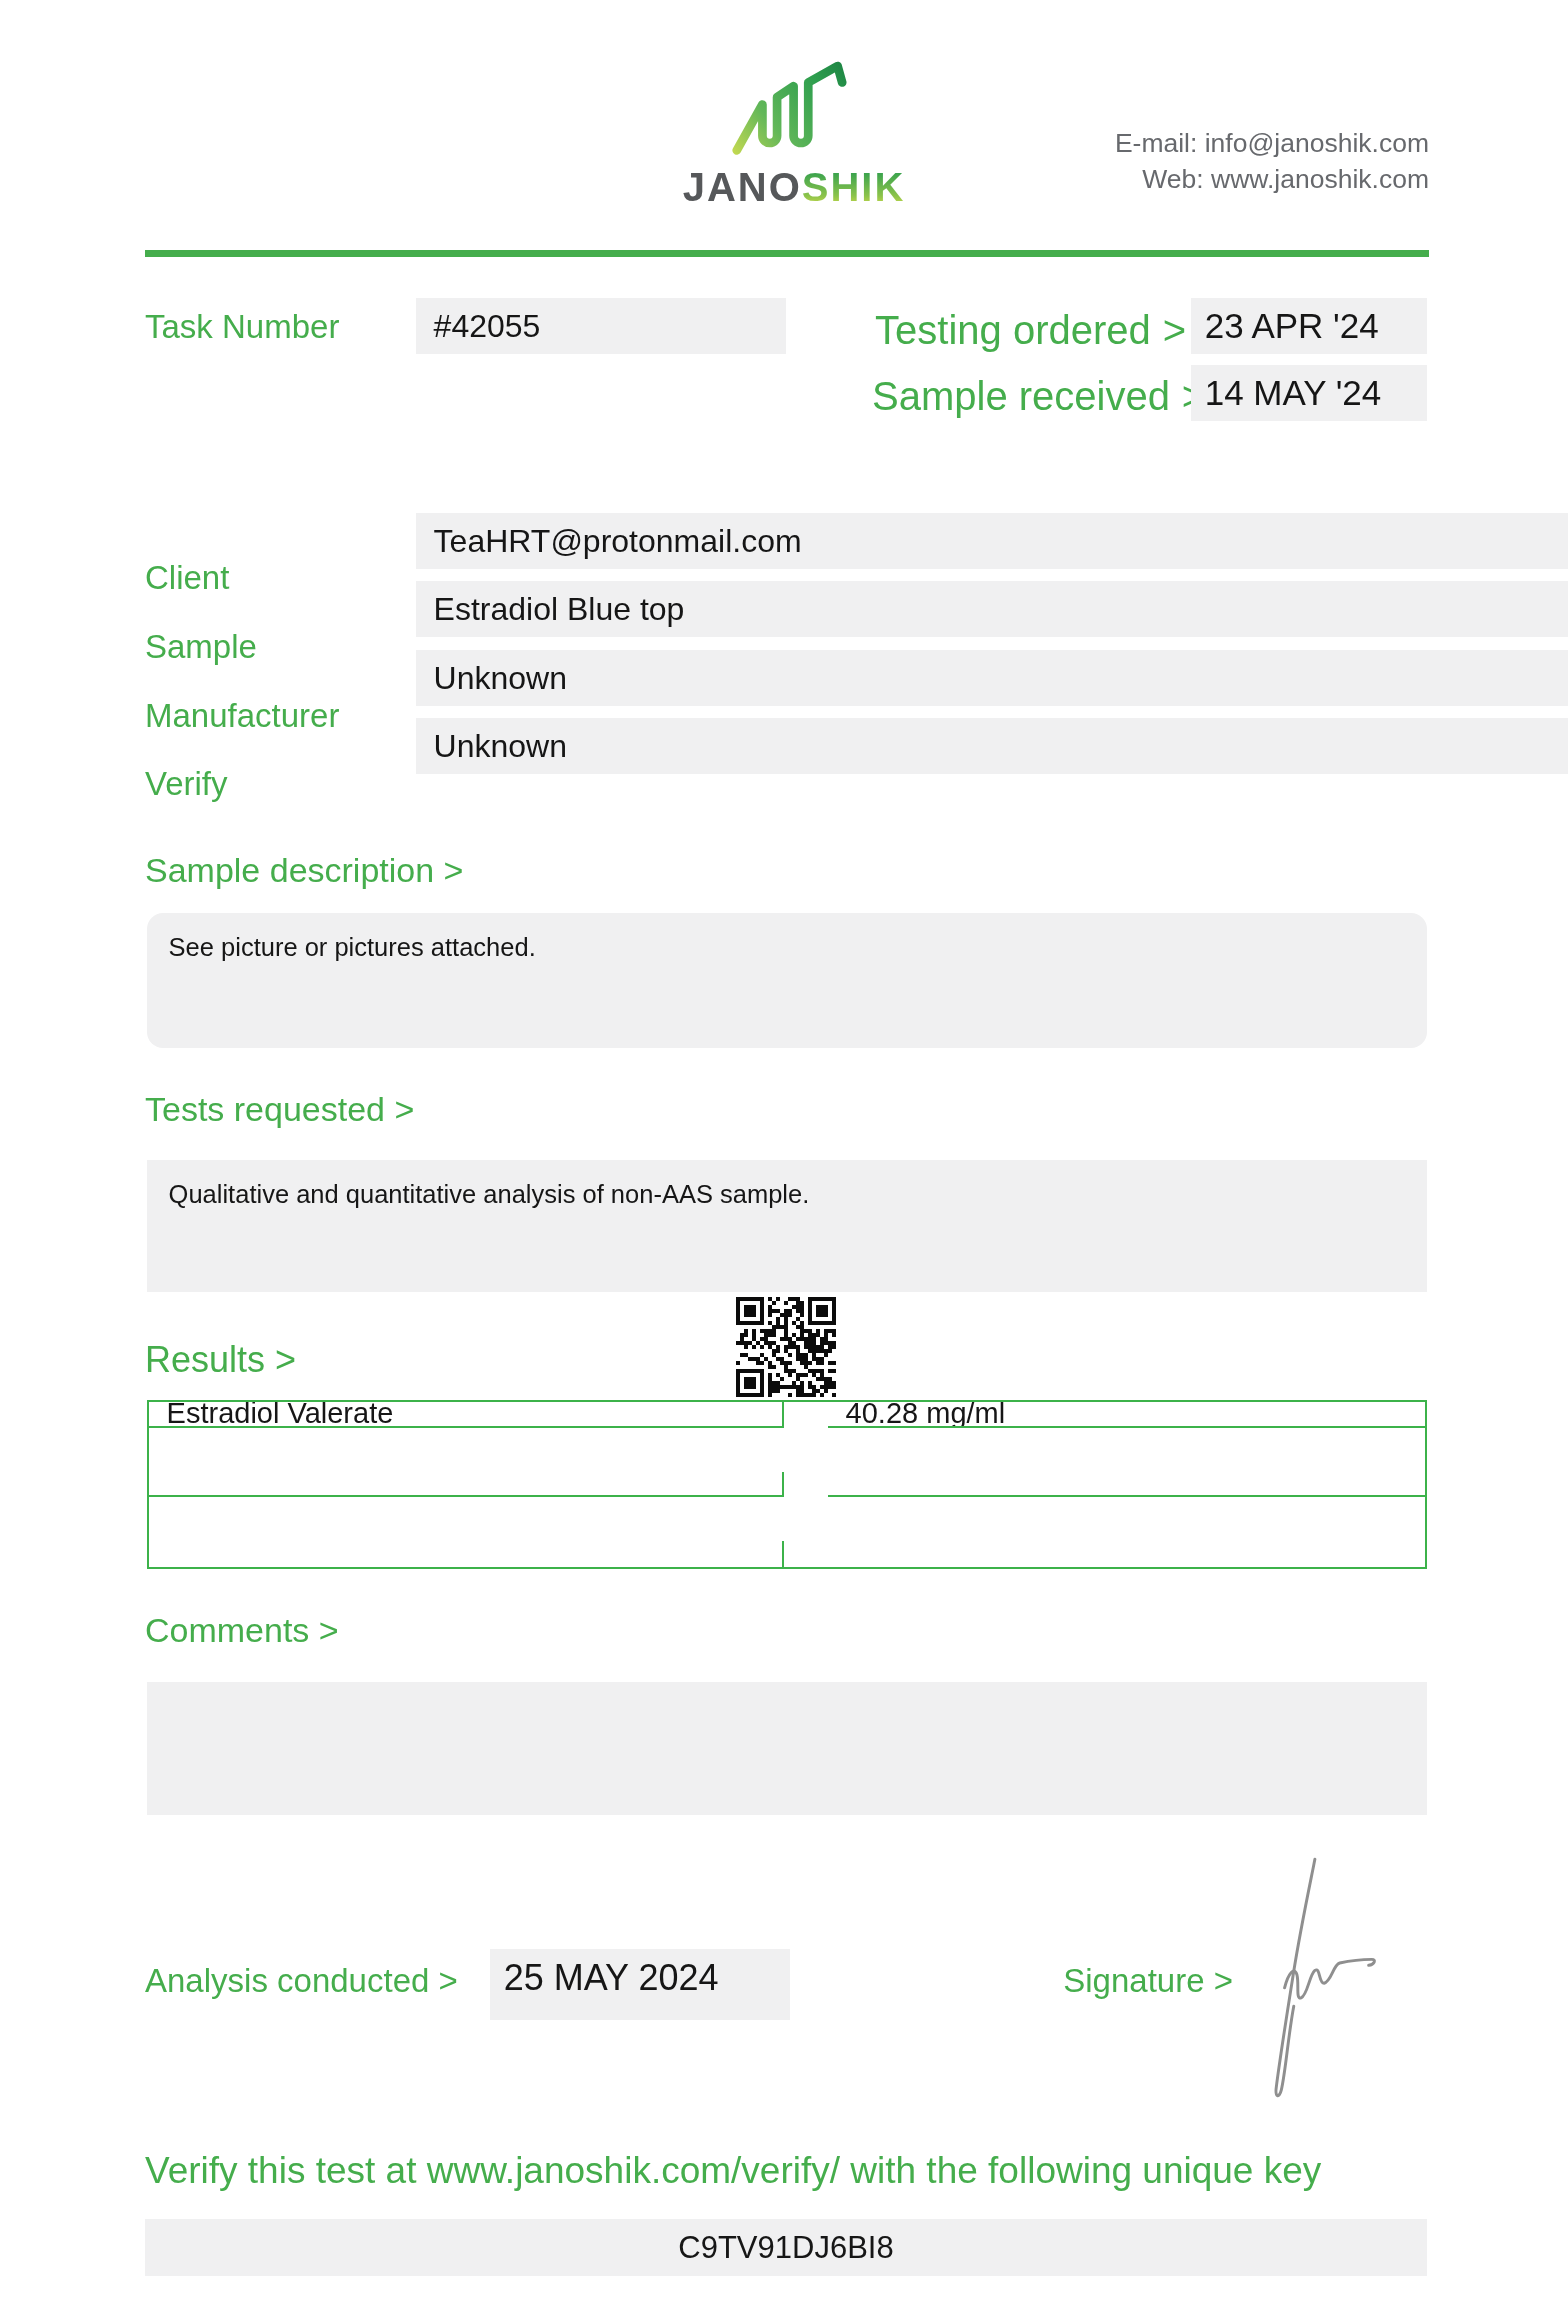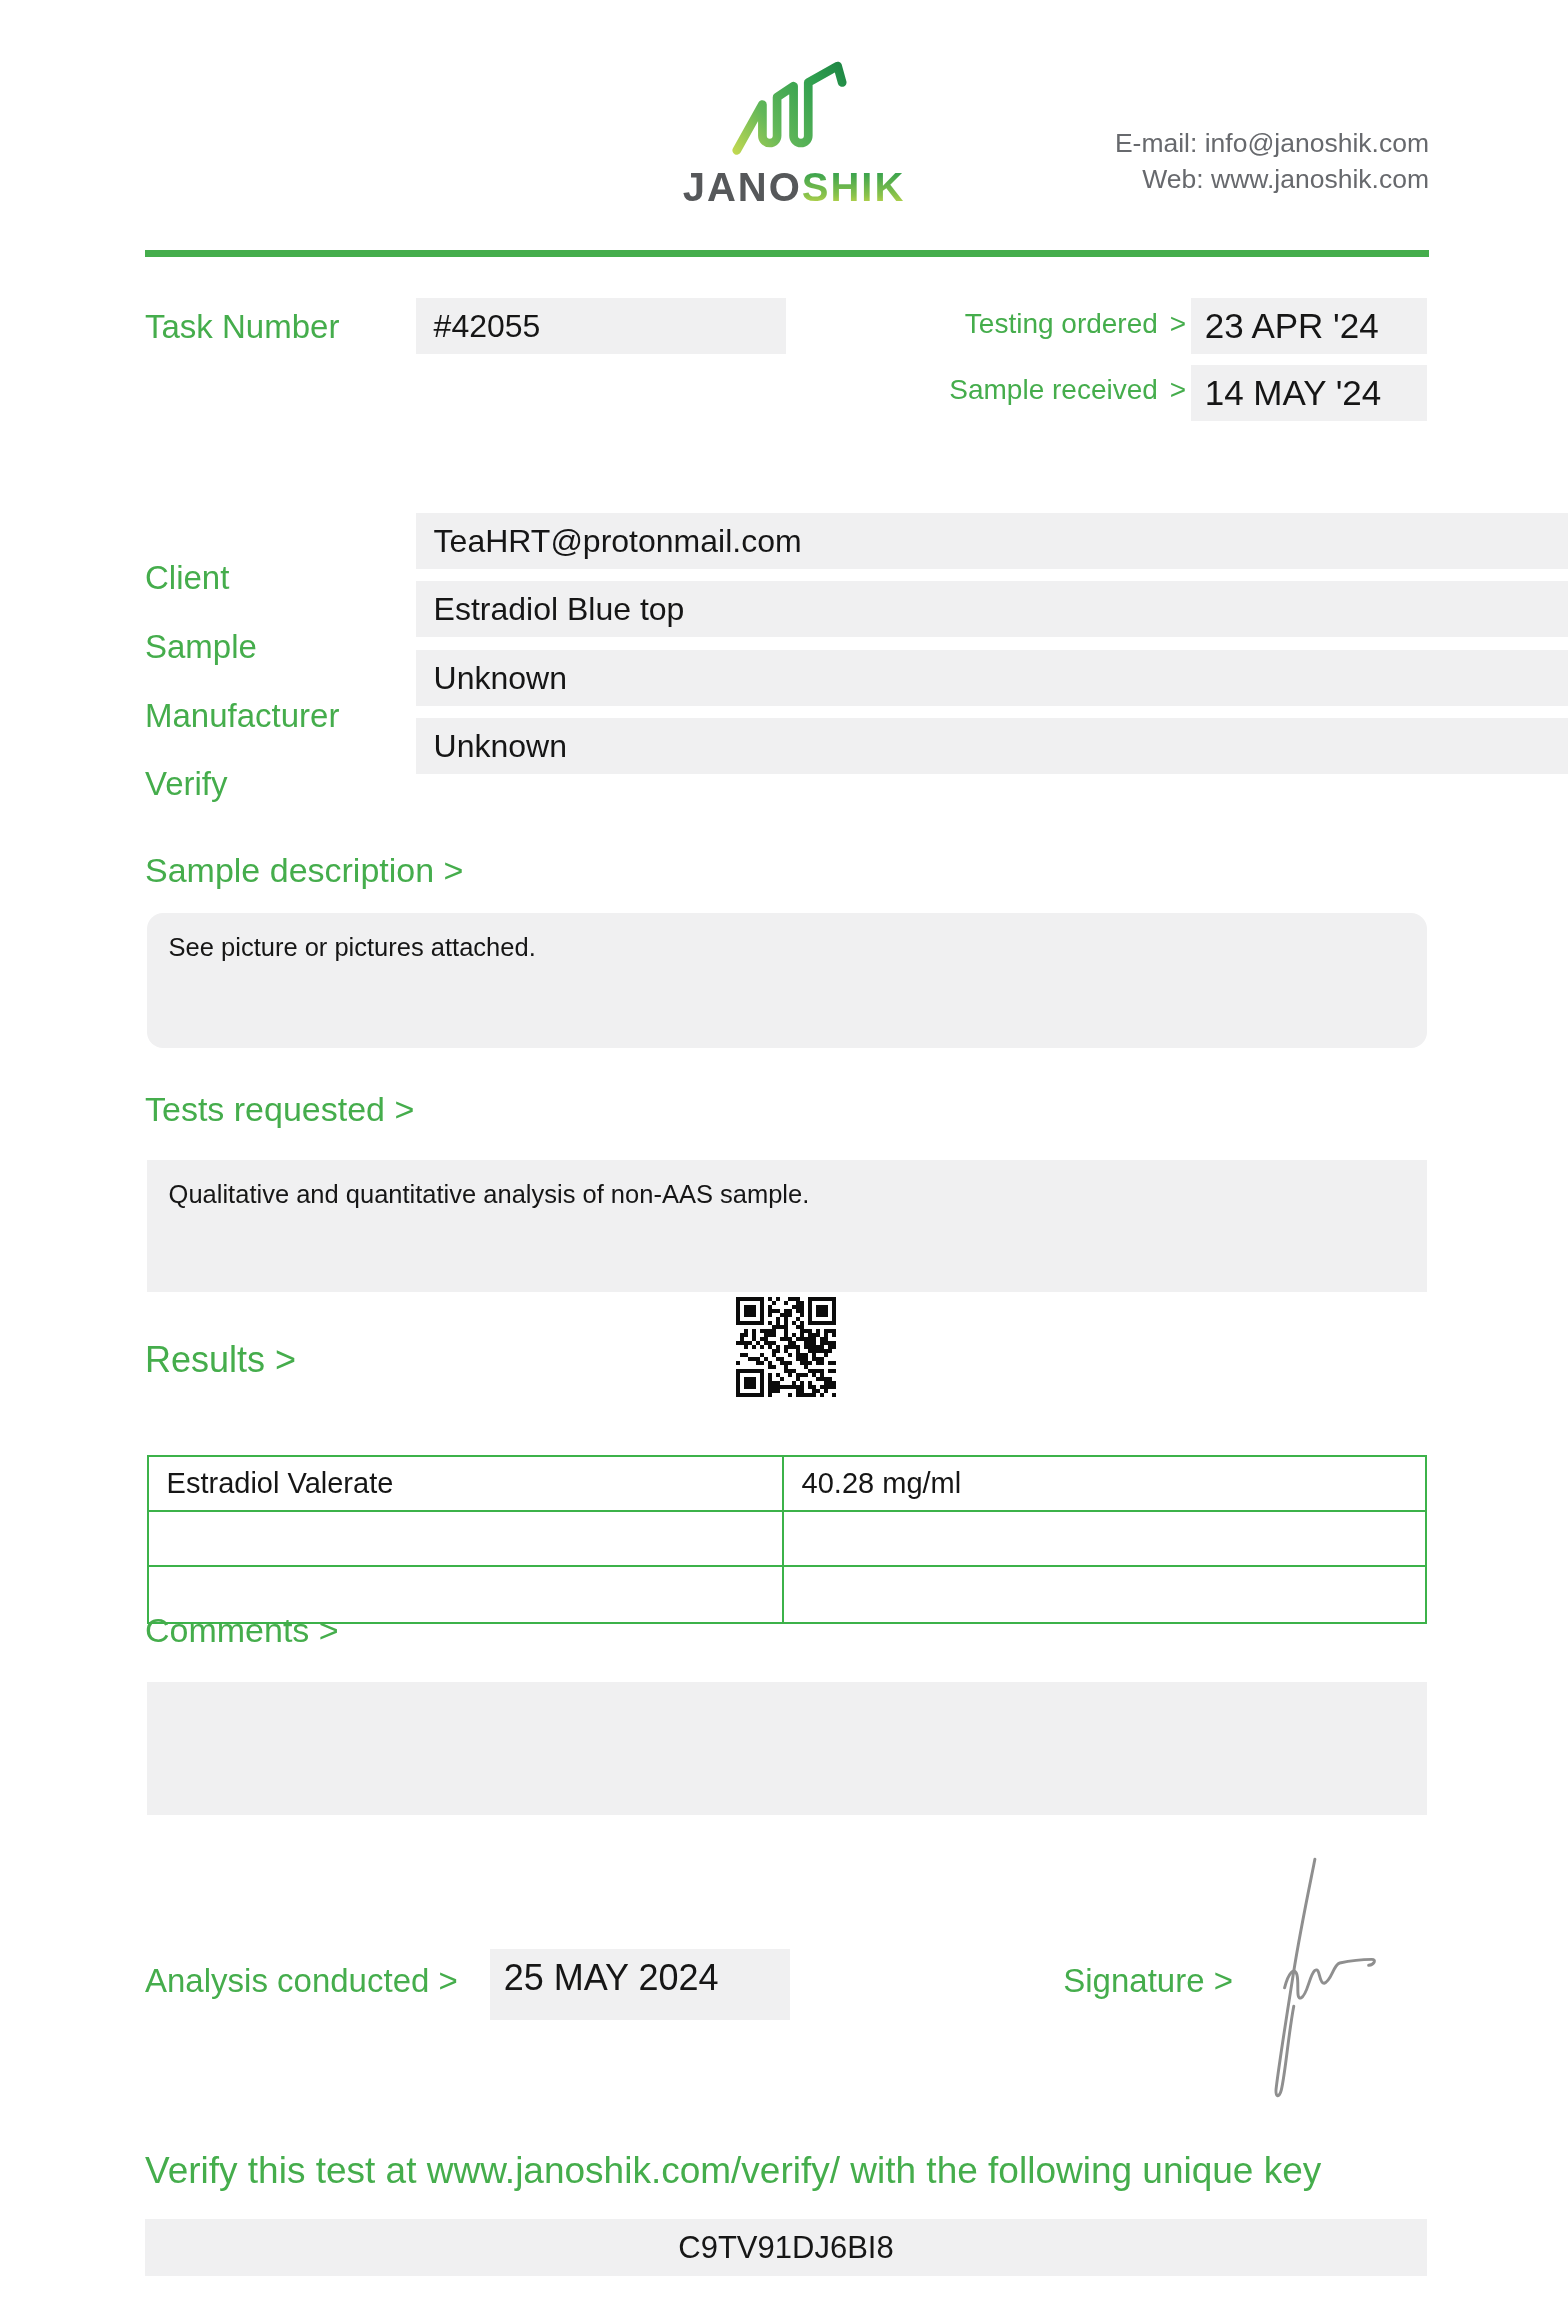--- a/index.html
+++ b/index.html
@@ -25,32 +25,32 @@
   .logo-text .shik{background:linear-gradient(180deg,#2e9e4e 10%,#8cc34b 70%,#d9df49 100%);-webkit-background-clip:text;background-clip:text;color:transparent;}
 
   .contact{position:absolute;right:139px;top:125px;text-align:right;font-size:26.5px;line-height:36px;color:var(--contact_gray);}
 
   .rule{position:absolute;left:145px;top:250px;width:1284px;height:6.9px;background:var(--green);}
 
   .label-green{position:absolute;font-size:33px;color:var(--green);white-space:nowrap;}
   .value-dark{font-size:32px;color:var(--text_dark);white-space:nowrap;}
 
   .task-box{left:416px;top:298px;width:370px;height:56px;line-height:56px;padding-left:17.6px;}
-  .date-label{position:absolute;width:314px;text-align:right;font-size:28px;color:var(--green);white-space:nowrap;}
+  .date-label{position:absolute;width:314px;text-align:right;font-size:40px;color:var(--green);white-space:nowrap;}
   .date-label .arrow{display:inline-block;margin-left:11.8px;}
   .date-box{width:236px;height:56px;line-height:56px;padding-left:13.7px;font-size:35px;color:var(--text_dark);white-space:nowrap;}
 
   .field-label{position:absolute;left:145px;font-size:33px;color:var(--green);white-space:nowrap;margin-top:35px;}
   .field-box{left:416px;width:1216px;height:56px;line-height:56px;padding-left:17.6px;}
 
   .section-heading{position:absolute;left:145px;font-size:34px;color:var(--green);white-space:nowrap;}
   .bigbox{left:147px;width:1280px;}
   .bigbox .inner{font-size:25.5px;color:var(--text_dark);padding:19.6px 21.6px;}
 
-  .results-table{position:absolute;left:147px;top:1455px;width:1280px;height:169px;border:2.9px solid var(--table_border);display:grid;grid-template-columns:635px 1fr;grid-template-rows:1fr 1fr 1fr;background:#fff;}
+  .results-table{position:absolute;left:147px;top:1400px;width:1280px;height:169px;border:2.9px solid var(--table_border);display:grid;grid-template-columns:635px 1fr;grid-template-rows:1fr 1fr 1fr;background:#fff;gap:44px;}
   .results-table .cell{border-right:2.9px solid var(--table_border);border-bottom:2.9px solid var(--table_border);font-size:29px;color:var(--text_dark);display:flex;align-items:center;padding-left:17.6px;white-space:nowrap;overflow:hidden;}
   .results-table .cell.last-col{border-right:none;}
   .results-table .cell.last-row{border-bottom:none;}
 
   .qr{position:absolute;left:736px;top:1297px;width:100px;height:100px;}
 
   .analysis-box{left:490px;top:1949px;width:300px;height:71px;line-height:57px;padding-left:13.7px;font-size:36px;color:var(--text_dark);white-space:nowrap;}
   .sig-label{position:absolute;right:335px;top:1962px;font-size:33px;color:var(--green);white-space:nowrap;}
   .signature{position:absolute;left:1257px;top:1839px;}
 

